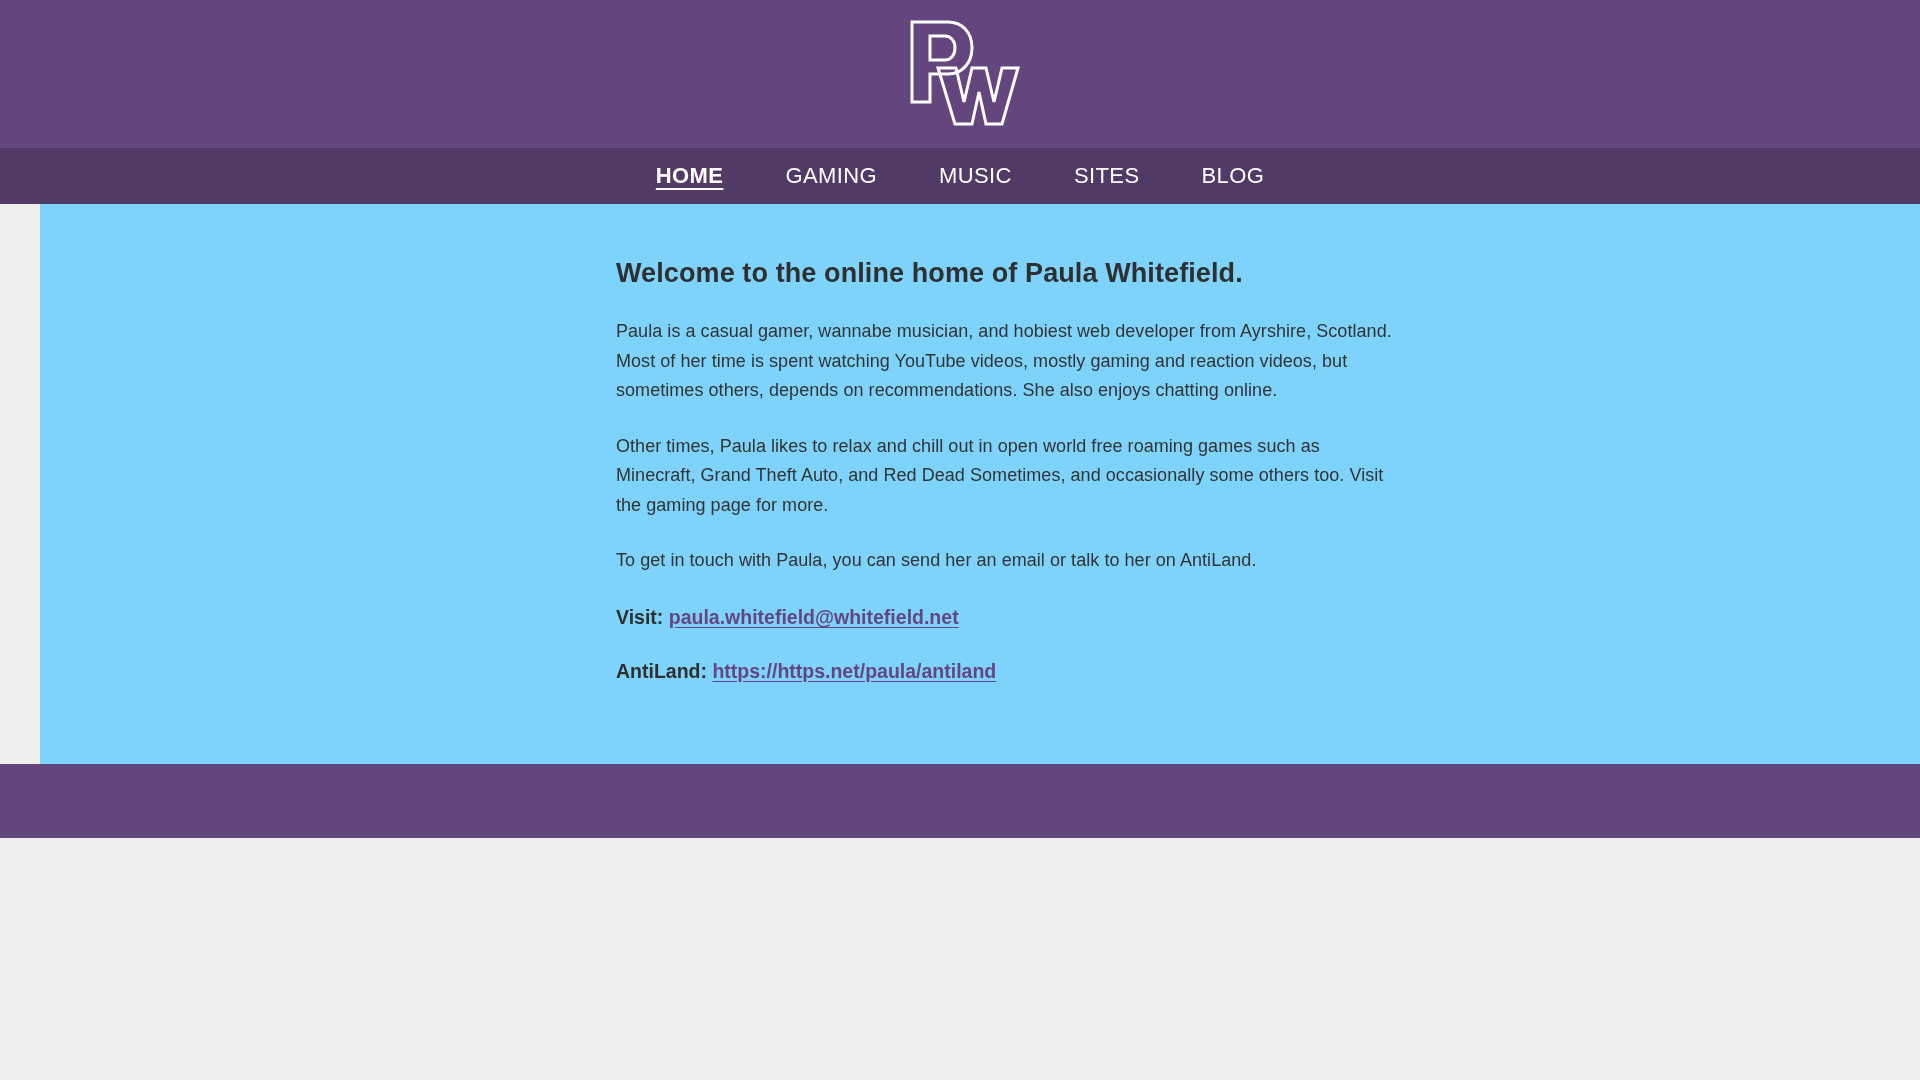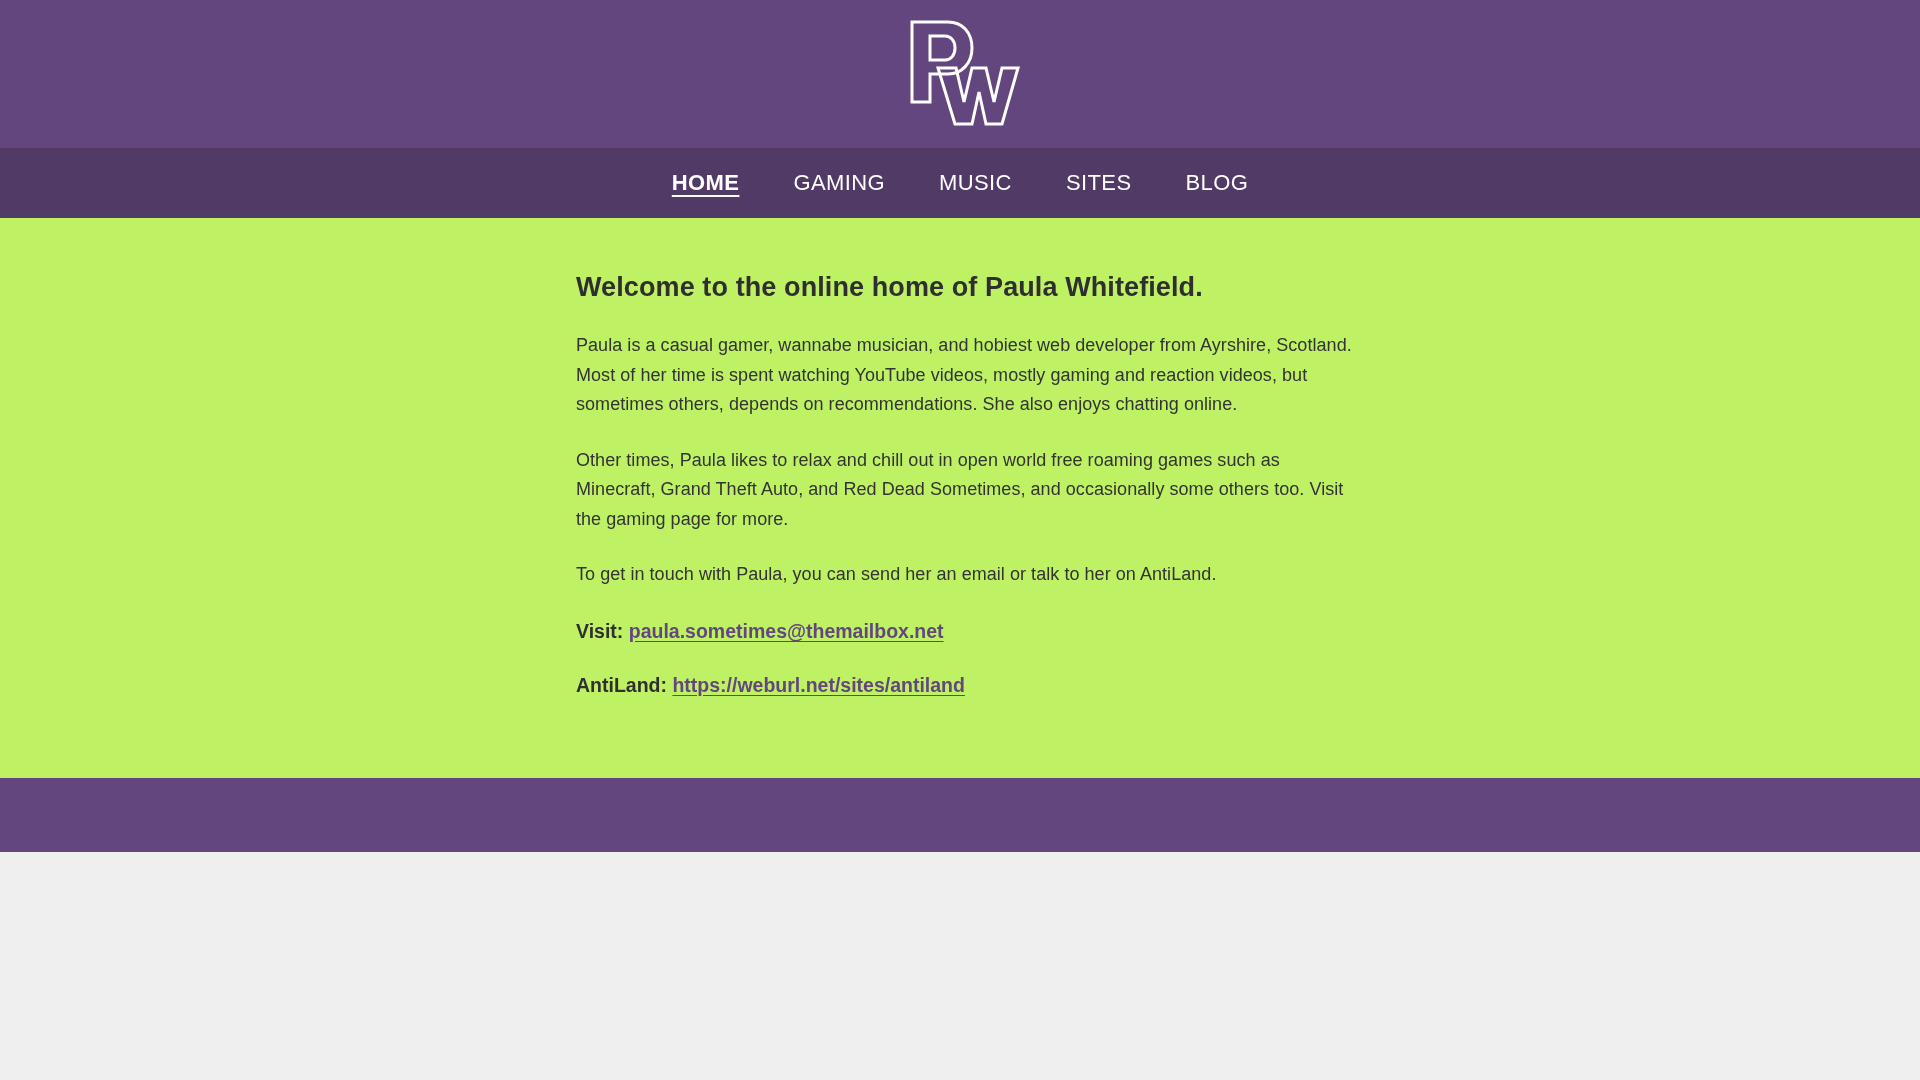--- a/index.html
+++ b/index.html
@@ -23,25 +23,25 @@
   .logo {
     width: 120px;
     height: 116px;
     position: relative;
   }
   .logo svg { display: block; }
 
   
   .site-nav {
     background: #523a67;
-    height: 70px;
+    height: 56px;
     display: flex;
     align-items: center;
     justify-content: center;
-    gap: 10px;
+    gap: 18px;
   }
   .nav-item {
     color: #ffffff;
     font-size: 22px;
     letter-spacing: 0.4px;
     text-decoration: none;
     padding: 0 22px;
     line-height: 66px;
     display: inline-block;
     cursor: pointer;
@@ -49,23 +49,24 @@
   }
   .nav-item.active {
     font-weight: 700;
     text-decoration: underline;
     text-underline-offset: 5px;
     text-decoration-thickness: 2px;
   }
 
   
   .site-main {
-    background: #bef264;
+    background: #7dd3fc;
     padding: 40px 0 44px 0;
     min-height: 560px;
+    margin-left: 40px;
   }
   .container {
     width: 780px;
     margin: 0 0 0 576px;
   }
   h1.page-title {
     font-size: 27px;
     line-height: 1.3;
     color: #2f2f2f;
     margin: 12px 0 26px 0;
@@ -133,25 +134,25 @@
 <main class="site-main">
   <div class="container">
     <h1 class="page-title">Welcome to the online home of Paula Whitefield.</h1>
 
     <p class="body-text">Paula is a casual gamer, wannabe musician, and hobiest web developer from Ayrshire, Scotland. Most of her time is spent watching YouTube videos, mostly gaming and reaction videos, but sometimes others, depends on recommendations. She also enjoys chatting online.</p>
     <p class="body-text">Other times, Paula likes to relax and chill out in open world free roaming games such as Minecraft, Grand Theft Auto, and Red Dead Sometimes, and occasionally some others too. Visit the gaming page for more.</p>
     <p class="body-text">To get in touch with Paula, you can send her an email or talk to her on AntiLand.</p>
 
     <p class="contact-line">
       <span class="contact-label">Visit:</span>
-      <a class="contact-link" href="#">paula.sometimes@themailbox.net</a>
+      <a class="contact-link" href="#">paula.whitefield@whitefield.net</a>
     </p>
 
     <p class="contact-line">
       <span class="contact-label">AntiLand:</span>
-      <a class="contact-link" href="#">https://weburl.net/sites/antiland</a>
+      <a class="contact-link" href="#">https://https.net/paula/antiland</a>
     </p>
   </div>
 </main>
 
 <footer class="site-footer">
   
 </footer>
 
 </body></html>

